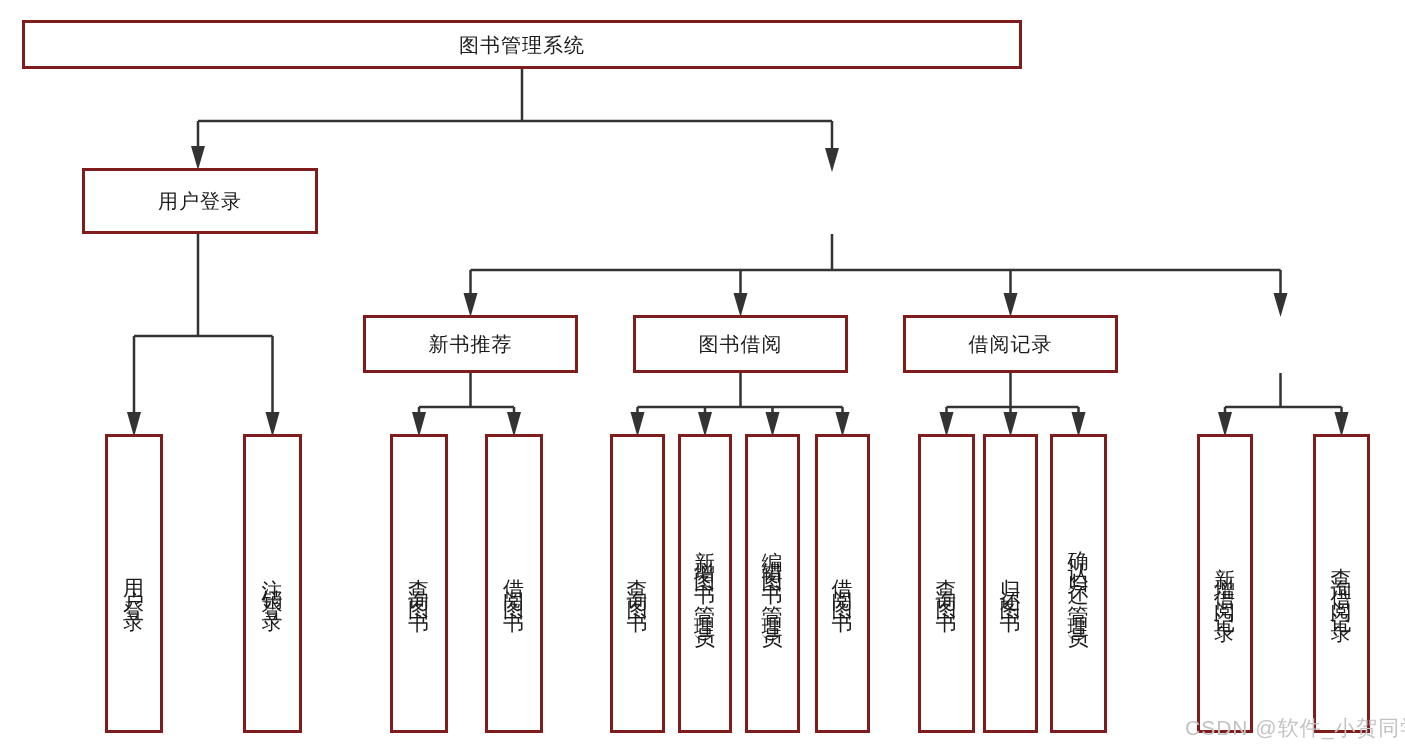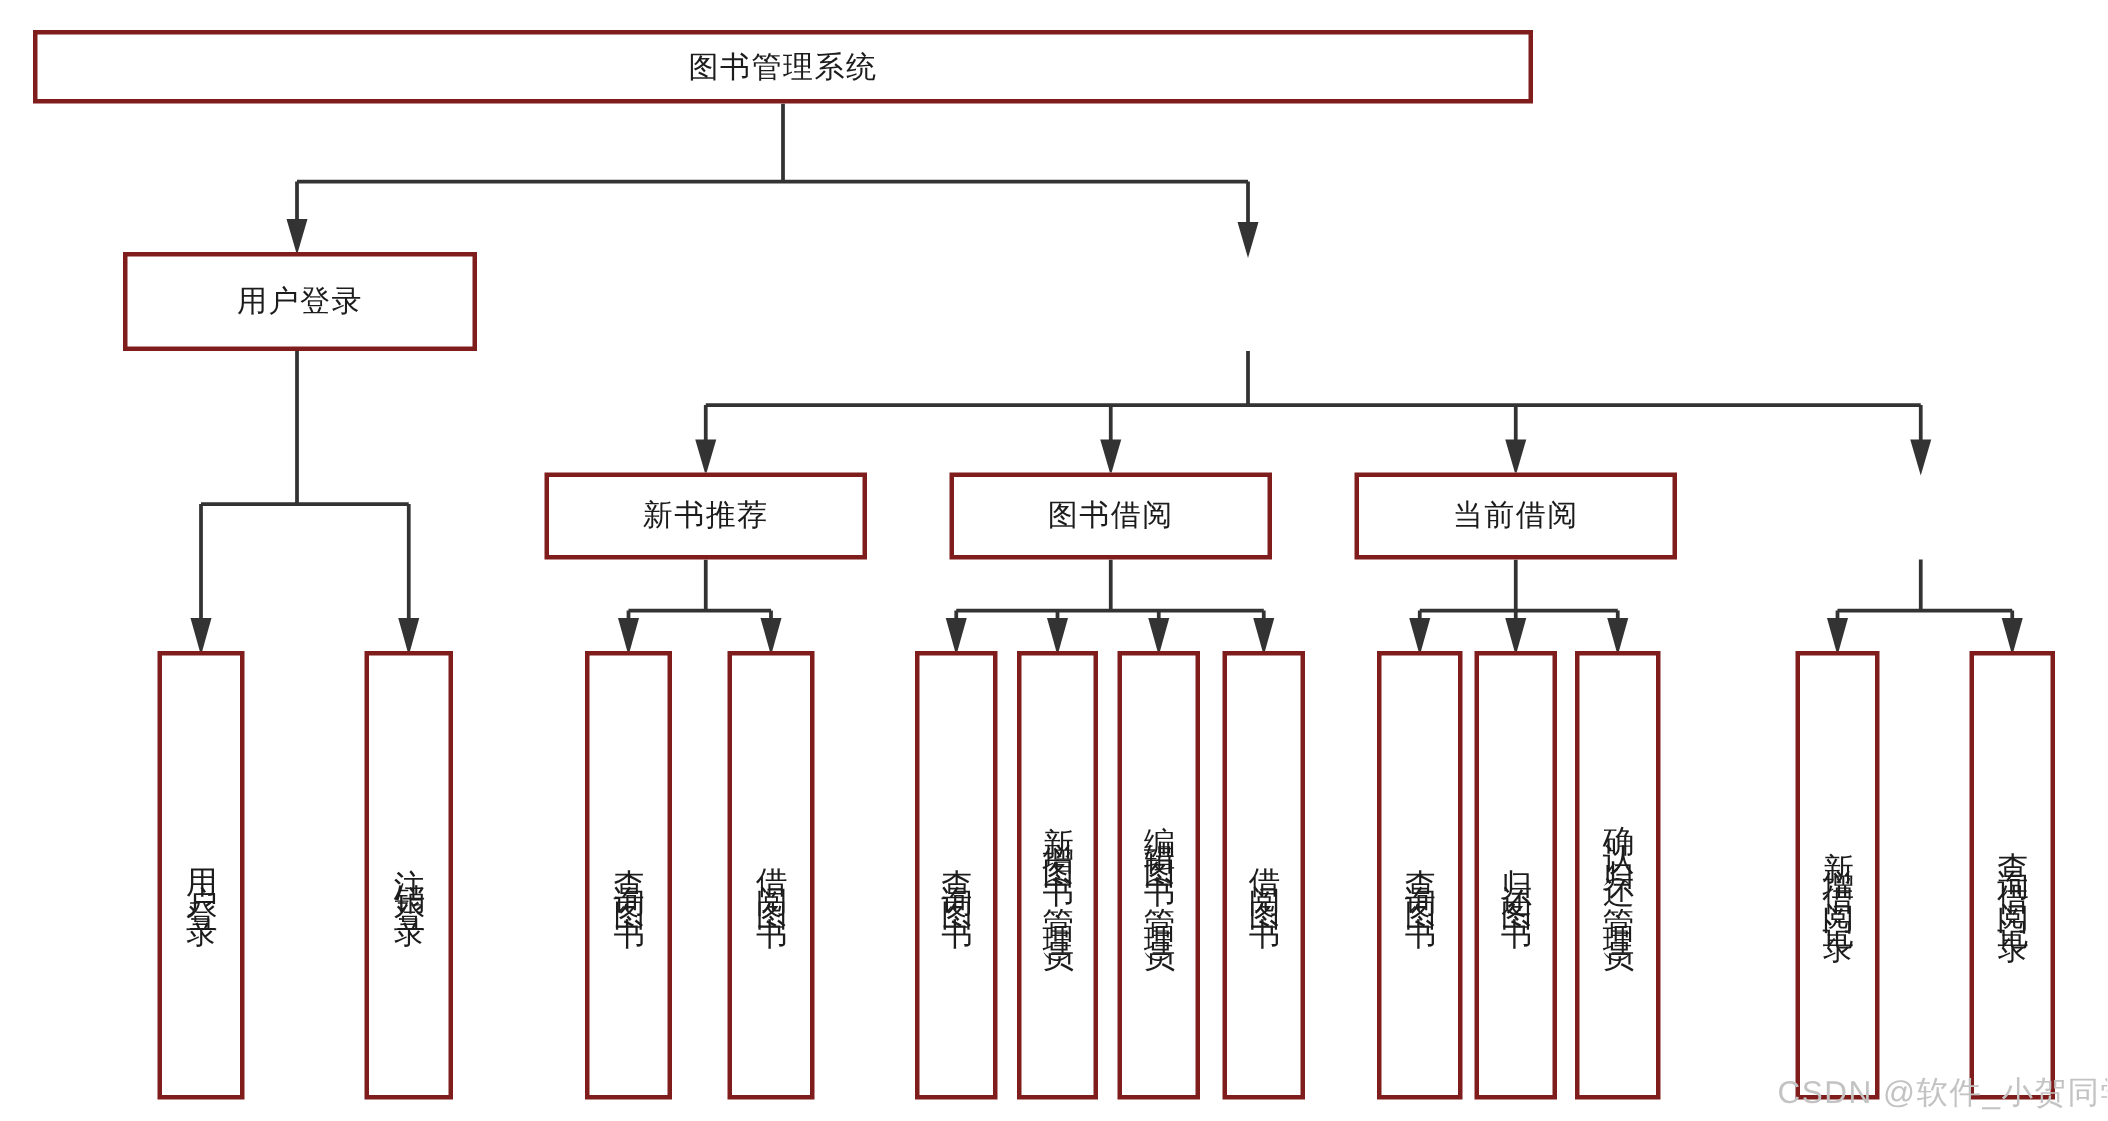--- a/index.html
+++ b/index.html
@@ -112,21 +112,21 @@
     <span class="hlabel">用户登录</span>
   </div>
 
   <div class="node" id="n-new-book">
     <span class="hlabel">新书推荐</span>
   </div>
   <div class="node" id="n-book-borrow">
     <span class="hlabel">图书借阅</span>
   </div>
   <div class="node" id="n-current-borrow">
-    <span class="hlabel">当前借阅</span>
+    <span class="hlabel">借阅记录</span>
   </div>
 
   <div class="node vnode" id="l-user-login">
     <span class="vlabel">用户登录</span>
   </div>
   <div class="node vnode" id="l-logout">
     <span class="vlabel">注销登录</span>
   </div>
 
   <div class="node vnode" id="l-nb-query">

